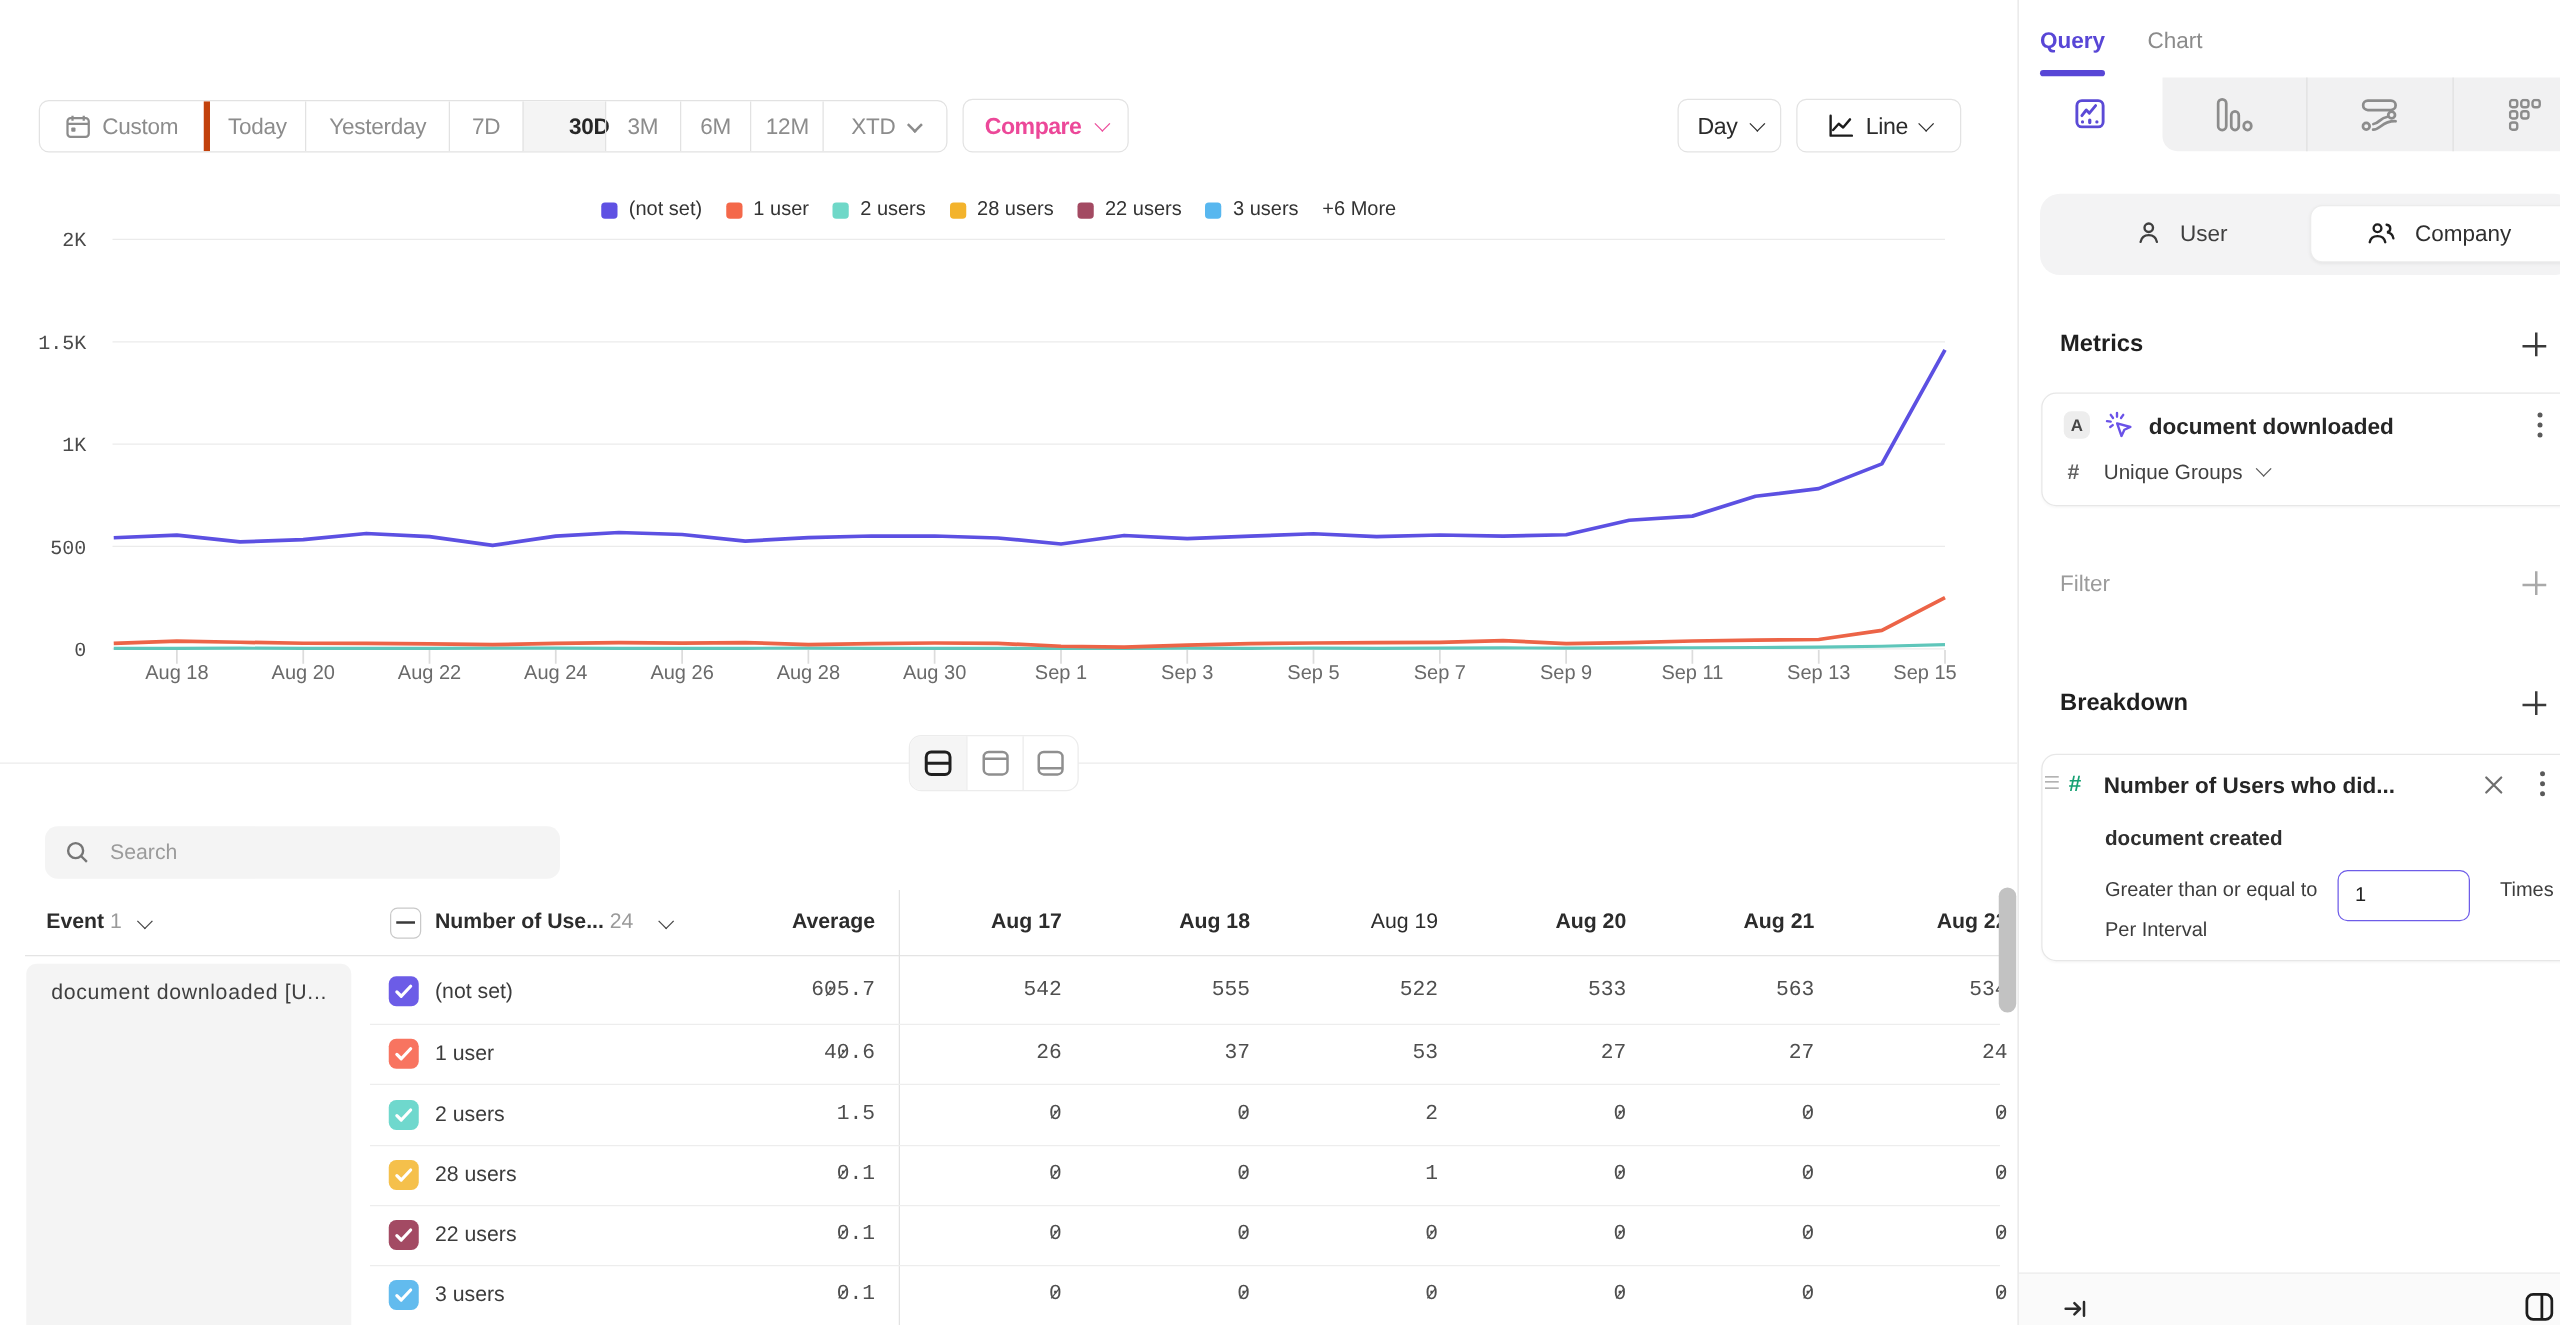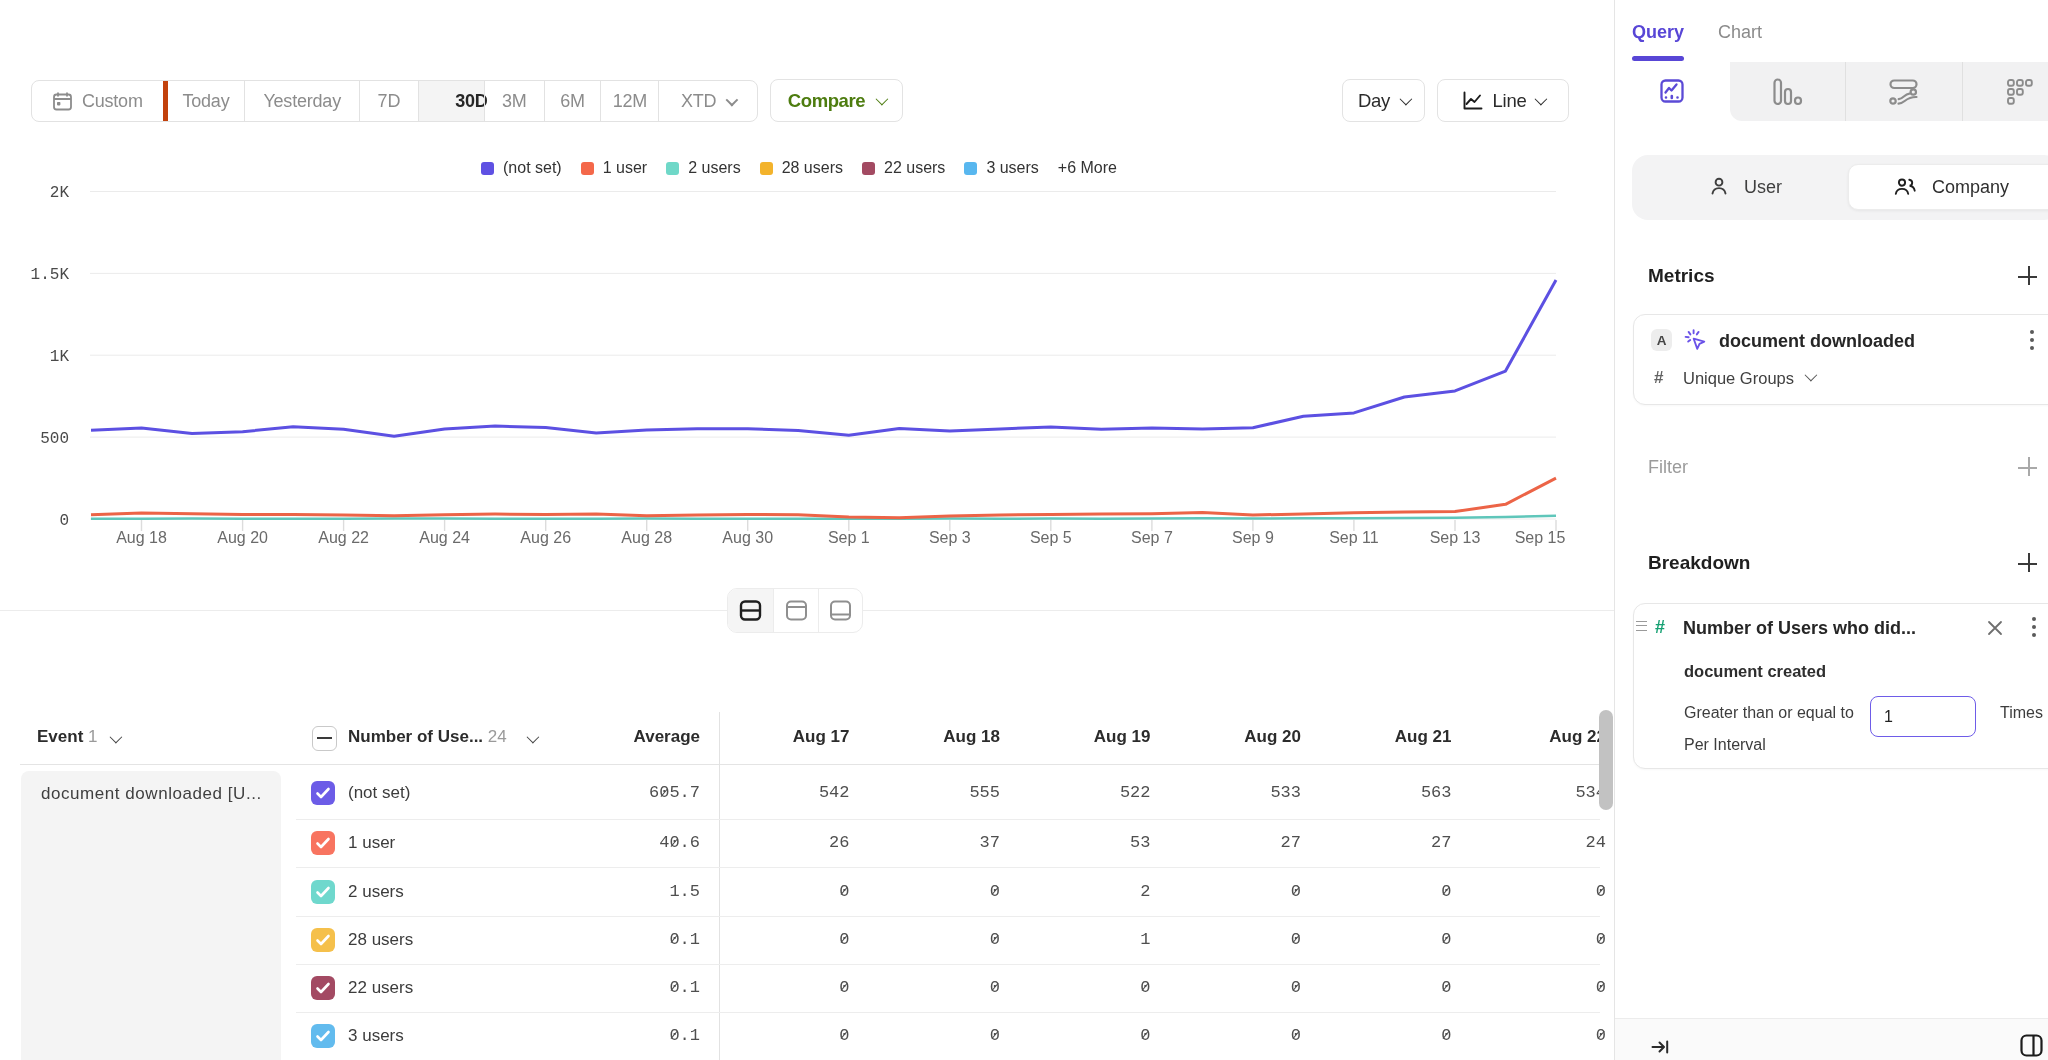--- a/index.html
+++ b/index.html
@@ -34,21 +34,21 @@
       Custom</div>
     <div style="width:82px;border-left:5px solid #c2410c;display:flex;align-items:center;justify-content:center;color:#8c8c8c;font-size:18px;letter-spacing:-0.2px;">Today</div>
     <div style="width:115px;border-left:1px solid #e2e2e2;display:flex;align-items:center;justify-content:center;color:#8c8c8c;font-size:18px;letter-spacing:-0.2px;">Yesterday</div>
     <div style="width:59px;border-left:1px solid #e2e2e2;display:flex;align-items:center;justify-content:center;color:#8c8c8c;font-size:18px;letter-spacing:-0.2px;">7D</div>
     <div style="width:66px;border-left:1px solid #e2e2e2;display:flex;align-items:center;justify-content:center;color:#262626;font-size:18px;font-weight:bold;letter-spacing:-0.2px;background:#f4f4f4;padding-left:40px;">30D</div>
     <div style="width:60px;border-left:1px solid #e2e2e2;display:flex;align-items:center;justify-content:center;color:#8c8c8c;font-size:18px;letter-spacing:-0.2px;">3M</div>
     <div style="width:57px;border-left:1px solid #e2e2e2;display:flex;align-items:center;justify-content:center;color:#8c8c8c;font-size:18px;letter-spacing:-0.2px;">6M</div>
     <div style="width:58px;border-left:1px solid #e2e2e2;display:flex;align-items:center;justify-content:center;color:#8c8c8c;font-size:18px;letter-spacing:-0.2px;text-align:right;">12M</div>
     <div style="width:99px;border-left:1px solid #e2e2e2;display:flex;align-items:center;justify-content:center;gap:10px;color:#8c8c8c;font-size:18px;letter-spacing:-0.2px;">XTD <span class="chev" style="color:#8c8c8c;"></span></div>
   </div>
-  <div class="btn abs" style="left:770px;top:79px;width:133px;height:43px;gap:11px;color:#4d7c0f;font-size:18.5px;font-weight:bold;letter-spacing:-0.4px;">Compare <span class="chev" style="border-width:1.8px;"></span></div>
+  <div class="btn abs" style="left:770px;top:79px;width:133px;height:43px;gap:11px;color:#ec4899;font-size:18.5px;font-weight:bold;letter-spacing:-0.4px;">Compare <span class="chev" style="border-width:1.8px;"></span></div>
   <div class="btn abs" style="left:1342px;top:79px;width:83px;height:43px;gap:10px;color:#2b2b2b;font-size:18.5px;letter-spacing:-0.3px;">Day <span class="chev" style="border-width:1.8px;"></span></div>
   <div class="btn abs" style="left:1437px;top:79px;width:132px;height:43px;gap:9px;color:#2b2b2b;font-size:18.5px;letter-spacing:-0.3px;">
     <svg width="22" height="20" viewBox="0 0 22 20" fill="none" stroke="#1c1c1c" stroke-width="1.9" stroke-linecap="round" stroke-linejoin="round">
         <path d="M2.5 1.5v16h17"></path>
         <path d="M4.5 13l4.5-5 3.5 3 5.5-6.5"></path>
       </svg>
     Line <span class="chev" style="border-width:1.8px;"></span></div>
 
   <div class="abs" style="left:481px;top:159px;display:flex;gap:19px;align-items:center;">
     <span style="display:flex;align-items:center;gap:9px;font-size:16px;color:#333;"><span style="width:13px;height:13px;border-radius:3px;background:#5f51e3;"></span>(not set)</span>
@@ -129,31 +129,38 @@
         </svg>
     </div>
     <div style="width:44px;border-left:1px solid #ececec;display:flex;align-items:center;justify-content:center;">
       <svg width="23" height="23" viewBox="0 0 23 23" fill="none" stroke="#8f8f8f" stroke-width="2">
           <rect x="2" y="2.5" width="19" height="18" rx="4"></rect>
           <path d="M2 15.5h19"></path>
         </svg>
     </div>
   </div>
 
+  <div class="abs" style="left:36px;top:661px;width:412px;height:42px;border-radius:10px;background:#f4f4f4;display:flex;align-items:center;padding-left:16px;gap:16px;">
+    <svg width="20" height="20" viewBox="0 0 20 20" fill="none" stroke="#757575" stroke-width="1.9">
+        <circle cx="8.5" cy="8.5" r="6"></circle>
+        <path d="M13 13l4.5 4.5"></path>
+      </svg>
+    <span style="font-size:17px;color:#9b9b9b;">Search</span>
+  </div>
 
   <div class="abs" style="left:37px;top:727px;font-size:17px;font-weight:bold;color:#2c2c2c;">Event <span style="font-weight:normal;color:#9a9a9a;">1</span></div>
   <span class="chev abs" style="left:110px;top:734px;color:#444;border-width:1.8px;"></span>
   <div class="abs" style="left:312px;top:726px;width:25px;height:25px;border:1.5px solid #c9c9c9;border-radius:6px;background:#fff;"></div>
   <div class="abs" style="left:317px;top:737px;width:15px;border-top:2px solid #3a3a3a;"></div>
   <div class="abs" style="left:348px;top:727px;font-size:17px;font-weight:bold;color:#2c2c2c;">Number of Use... <span style="font-weight:normal;color:#9a9a9a;">24</span></div>
   <span class="chev abs" style="left:527px;top:734px;color:#444;border-width:1.8px;"></span>
   <div class="abs" style="left:500px;top:727px;width:200px;text-align:right;font-size:17px;font-weight:bold;color:#2c2c2c;">Average</div>
   <div class="abs" style="left:699.5px;top:727px;width:150px;text-align:right;font-size:17px;font-weight:bold;color:#2c2c2c;">Aug 17</div>
   <div class="abs" style="left:850px;top:727px;width:150px;text-align:right;font-size:17px;font-weight:bold;color:#2c2c2c;">Aug 18</div>
-  <div class="abs" style="left:1000.5px;top:727px;width:150px;text-align:right;font-size:17px;font-weight:bold;color:#2c2c2c;">Aug 19</div>
+  <div class="abs" style="left:1000.5px;top:727px;width:150px;text-align:right;font-size:17px;font-weight:normal;color:#2c2c2c;">Aug 19</div>
   <div class="abs" style="left:1151px;top:727px;width:150px;text-align:right;font-size:17px;font-weight:bold;color:#2c2c2c;">Aug 20</div>
   <div class="abs" style="left:1301.5px;top:727px;width:150px;text-align:right;font-size:17px;font-weight:bold;color:#2c2c2c;">Aug 21</div>
   <div class="abs" style="left:1456px;top:727px;width:150px;text-align:right;font-size:17px;font-weight:bold;color:#2c2c2c;">Aug 22</div>
   <div class="abs" style="left:20px;top:764px;width:1580px;border-top:1px solid #e4e4e4;"></div>
   <div class="abs" style="left:719px;top:712px;height:348px;border-left:1px solid #e2e2e2;"></div>
 
   <div class="abs" style="left:21px;top:771px;width:260px;height:289px;background:#f4f4f4;border-radius:8px 8px 0 0;"></div>
   <div class="abs" style="left:41px;top:784px;width:235px;font-size:17px;letter-spacing:0.55px;color:#3f3f3f;white-space:nowrap;overflow:hidden;">document downloaded [U...</div>
 
   <div id="rows">

